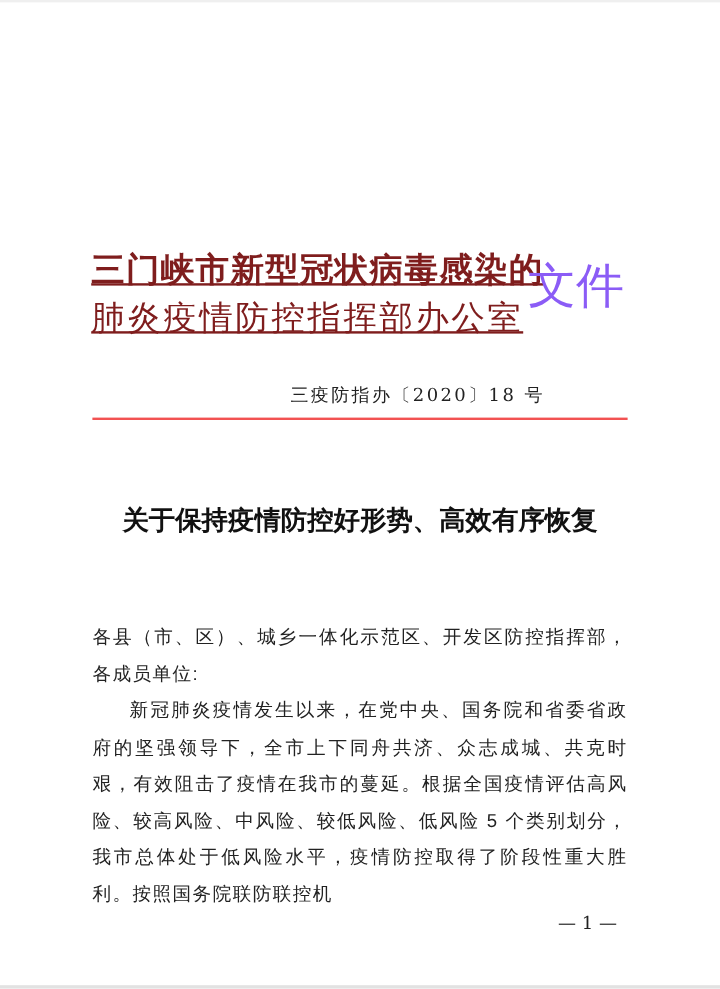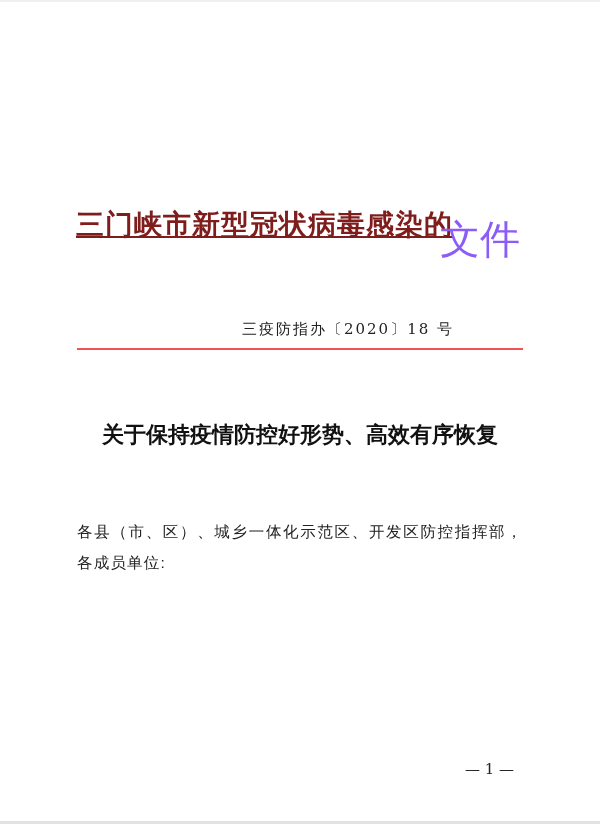--- a/index.html
+++ b/index.html
@@ -43,29 +43,31 @@
     position: absolute; left: 465px; top: 760px; font-size: 15px; color: #222; white-space: nowrap;
   }
 </style>
 </head>
 <body>
 
 <div class="top-edge"></div>
 
 <div class="header-org">
   <span class="line">三门峡市新型冠状病毒感染的</span>
+  <span class="line line2">肺炎疫情防控指挥部办公室</span>
 </div>
 <div class="header-doc">文件</div>
 
 <div class="doc-number">三疫防指办〔2020〕18 号</div>
 <div class="red-rule"></div>
 
 <div class="title">
   <span class="line">关于保持疫情防控好形势、高效有序恢复</span>
 </div>
 
 <div class="body">
   <p>各县（市、区）、城乡一体化示范区、开发区防控指挥部，各成员单位:</p>
+  <p class="indent">新冠肺炎疫情发生以来，在党中央、国务院和省委省政府的坚强领导下，全市上下同舟共济、众志成城、共克时艰，有效阻击了疫情在我市的蔓延。根据全国疫情评估高风险、较高风险、中风险、较低风险、低风险 5 个类别划分，我市总体处于低风险水平，疫情防控取得了阶段性重大胜利。按照国务院联防联控机</p>
 </div>
 
 <div class="page-number">— 1 —</div>
 
 <div class="bottom-edge"></div>
 
 </body></html>

